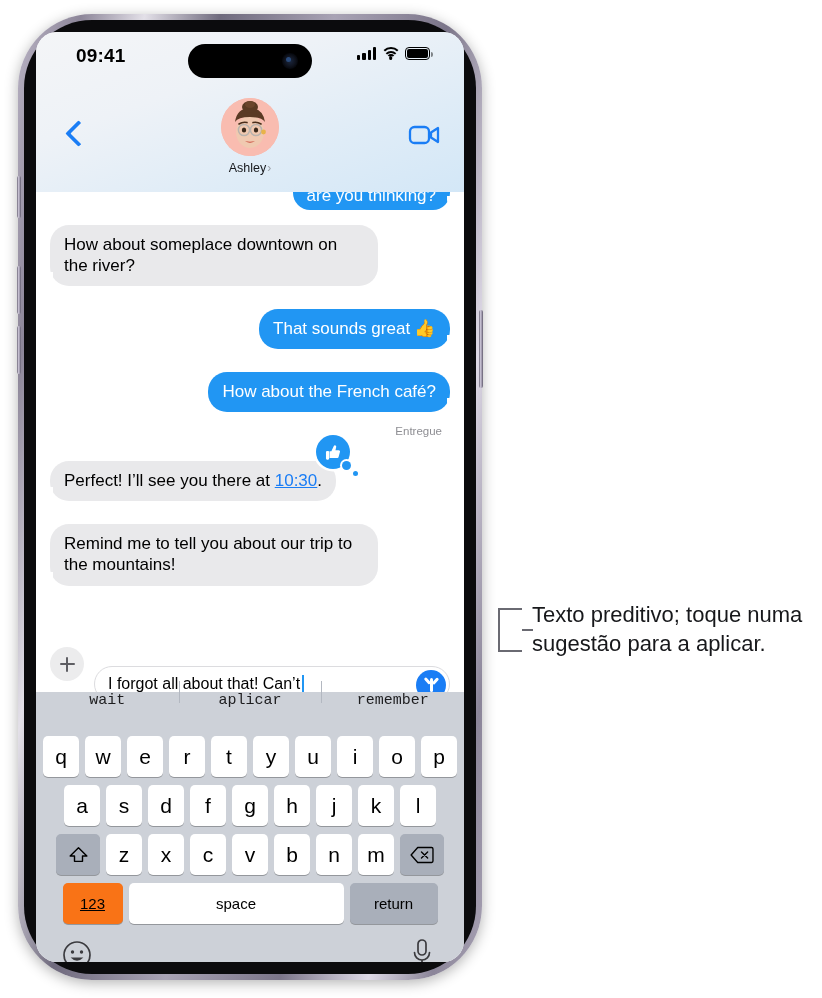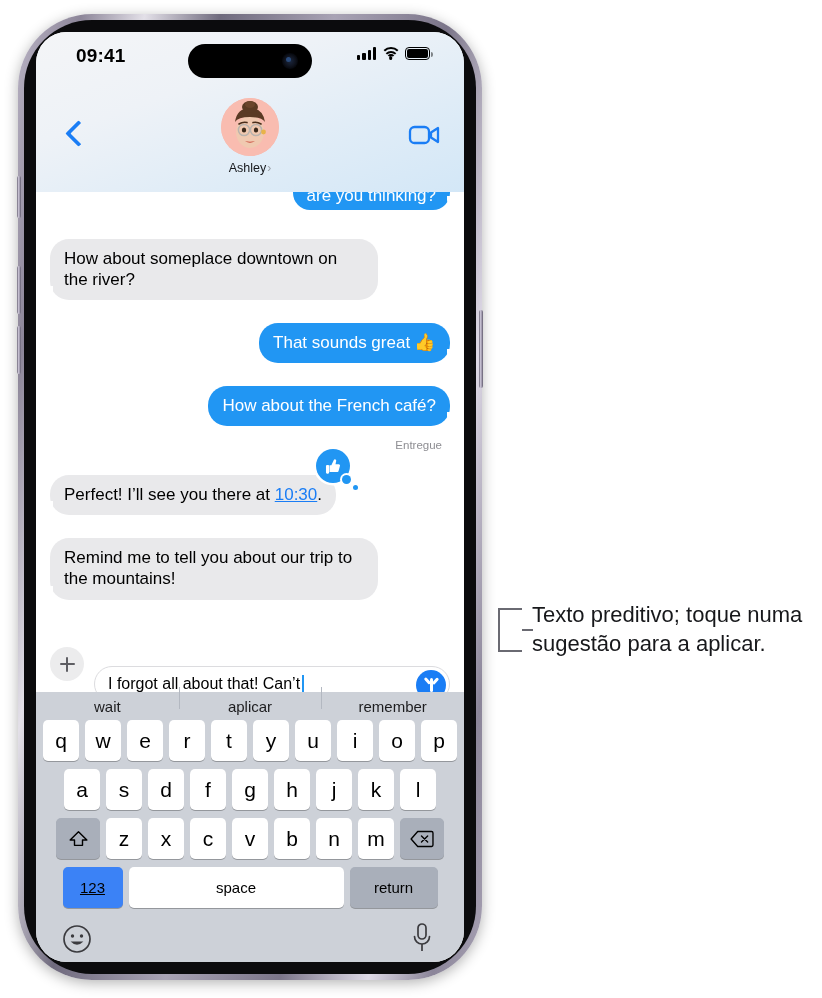--- a/index.html
+++ b/index.html
@@ -8,21 +8,21 @@
        -webkit-font-smoothing:antialiased;}
 
   
   #phone{position:absolute;left:18px;top:14px;width:464px;height:966px;
          border-radius:74px;
          background:linear-gradient(100deg,#b9b3c4 0%,#8d8699 10%,#e3e0e8 20%,#6f6a7d 32%,#a9a3b5 50%,#7b7589 68%,#ded9e6 82%,#8b8599 92%,#a8a2b4 100%);
          box-shadow:0 3px 14px rgba(0,0,0,.30);}
   #bezel{position:absolute;left:6px;top:6px;right:6px;bottom:6px;
          border-radius:68px;background:#0b0b0d;}
   #screen{position:absolute;left:12px;top:12px;right:12px;bottom:12px;
-          border-radius:31px;background:#ffffff;overflow:hidden;}
+          border-radius:21px;background:#ffffff;overflow:hidden;}
 
   
   .sbtn{position:absolute;background:linear-gradient(90deg,#6d6778,#cac4d6 40%,#9a94a8 70%,#5f596b);border-radius:2px;}
   .sbtn.left{left:-1px;width:4px;}
   .sbtn.right{right:-1px;width:4px;}
 
   
   #header{position:absolute;left:0;top:0;width:100%;height:160px;
           background:linear-gradient(160deg,#f4f5f7 0%,#eef2f7 35%,#dfecf7 70%,#d3e7f7 100%);}
   #statusbar{position:absolute;left:0;top:0;width:100%;height:50px;}
@@ -70,21 +70,21 @@
   .bub.blue:after{content:"";position:absolute;right:-5px;bottom:0;width:16px;height:18px;
       background:#2196f3;border-bottom-left-radius:16px 14px;z-index:-1;}
   .bub.blue:before{content:"";position:absolute;right:-7px;bottom:0;width:10px;height:14px;
       background:#fff;border-bottom-left-radius:12px;z-index:0;}
   .bub.gray:after{content:"";position:absolute;left:-5px;bottom:0;width:16px;height:18px;
       background:#e9e9eb;border-bottom-right-radius:16px 14px;z-index:-1;}
   .bub.gray:before{content:"";position:absolute;left:-7px;bottom:0;width:10px;height:14px;
       background:#fff;border-bottom-right-radius:12px;z-index:0;}
   .bub span{position:relative;z-index:1;}
   .link{color:#1a7df5;text-decoration:underline;}
-  #cut{height:18px;overflow:hidden;display:flex;justify-content:flex-end;padding:0 14px;margin-bottom:21px;}
+  #cut{height:18px;overflow:hidden;display:flex;justify-content:flex-end;padding:0 14px;margin-bottom:7px;}
   #cut .bub{border-radius:19px;margin-top:-16px;}
   .status{text-align:right;padding:0 18px;font-size:11.5px;color:#8e8e93;margin:-2px 4px 6px;}
   .tapwrap{position:relative;}
   .tapback{position:absolute;right:-14px;top:-26px;width:34px;height:34px;border-radius:50%;
      background:#2196f3;display:flex;align-items:center;justify-content:center;z-index:5;
      box-shadow:0 0 0 2.5px #fff;}
   .tapback .d1{position:absolute;right:-1px;bottom:-1px;width:9px;height:9px;border-radius:50%;background:#2196f3;box-shadow:0 0 0 2px #fff;}
   .tapback .d2{position:absolute;right:-8px;bottom:-7px;width:5px;height:5px;border-radius:50%;background:#2196f3;box-shadow:0 0 0 1.6px #fff;}
 
   
@@ -99,28 +99,28 @@
   #fieldtext{font-size:16px;color:#000;white-space:nowrap;}
   #caret{display:inline-block;width:1.8px;height:19px;background:#2196f3;margin-left:2px;vertical-align:-4px;}
   #sendbtn{position:absolute;right:3px;top:3px;width:30px;height:30px;border-radius:50%;background:#1a7df5;cursor:pointer;}
   #sendbtn .arr{position:absolute;left:14px;top:8px;width:2.6px;height:14px;background:#fff;border-radius:2px;}
   #sendbtn .arr:before,#sendbtn .arr:after{content:"";position:absolute;width:2.6px;height:8px;background:#fff;border-radius:2px;top:-1px;}
   #sendbtn .arr:before{left:-3.6px;transform:rotate(-42deg);}
   #sendbtn .arr:after{left:3.6px;transform:rotate(42deg);}
 
   
   #keyboard{position:absolute;left:0;right:0;bottom:0;height:270px;background:#cdd1d8;}
-  #predict{height:28px;display:flex;align-items:center;}
+  #predict{height:44px;display:flex;align-items:flex-start;font-family:Liberation Mono, monospace;}
   .sugg{flex:1;text-align:center;font-size:15px;color:#1d1d1f;position:relative;cursor:pointer;}
   .sugg+.sugg:before{content:"";position:absolute;left:0;top:-11px;height:22px;width:1px;background:#b3b8c1;}
   .krow{display:flex;justify-content:center;gap:6px;margin-bottom:8px;padding:0 3px;}
   .key{width:36px;height:41px;background:#fff;border-radius:5px;font-size:21px;color:#000;
        display:flex;align-items:center;justify-content:center;box-shadow:0 1px 0 rgba(0,0,0,.28);cursor:pointer;}
   .key.wide{width:44px;background:#a9afba;}
-  .key.num{width:60px;background:#3b82f6;font-size:15px;text-decoration:underline;}
+  .key.num{width:60px;background:#f97316;font-size:15px;text-decoration:underline;}
   .key.sp{flex:1;max-width:215px;font-size:15px;}
   .key.ret{width:88px;background:#a9afba;font-size:15px;text-align:right;}
   .krow.r2{padding-left:19px;padding-right:19px;}
   #botbar{height:54px;position:relative;}
   #emojikey{position:absolute;left:26px;top:8px;width:30px;height:30px;cursor:pointer;}
   #mickey{position:absolute;right:30px;top:6px;width:24px;height:34px;cursor:pointer;}
 
   
   #callout{position:absolute;left:498px;top:600px;width:310px;}
   #brack{position:absolute;left:0;top:8px;width:22px;height:40px;

